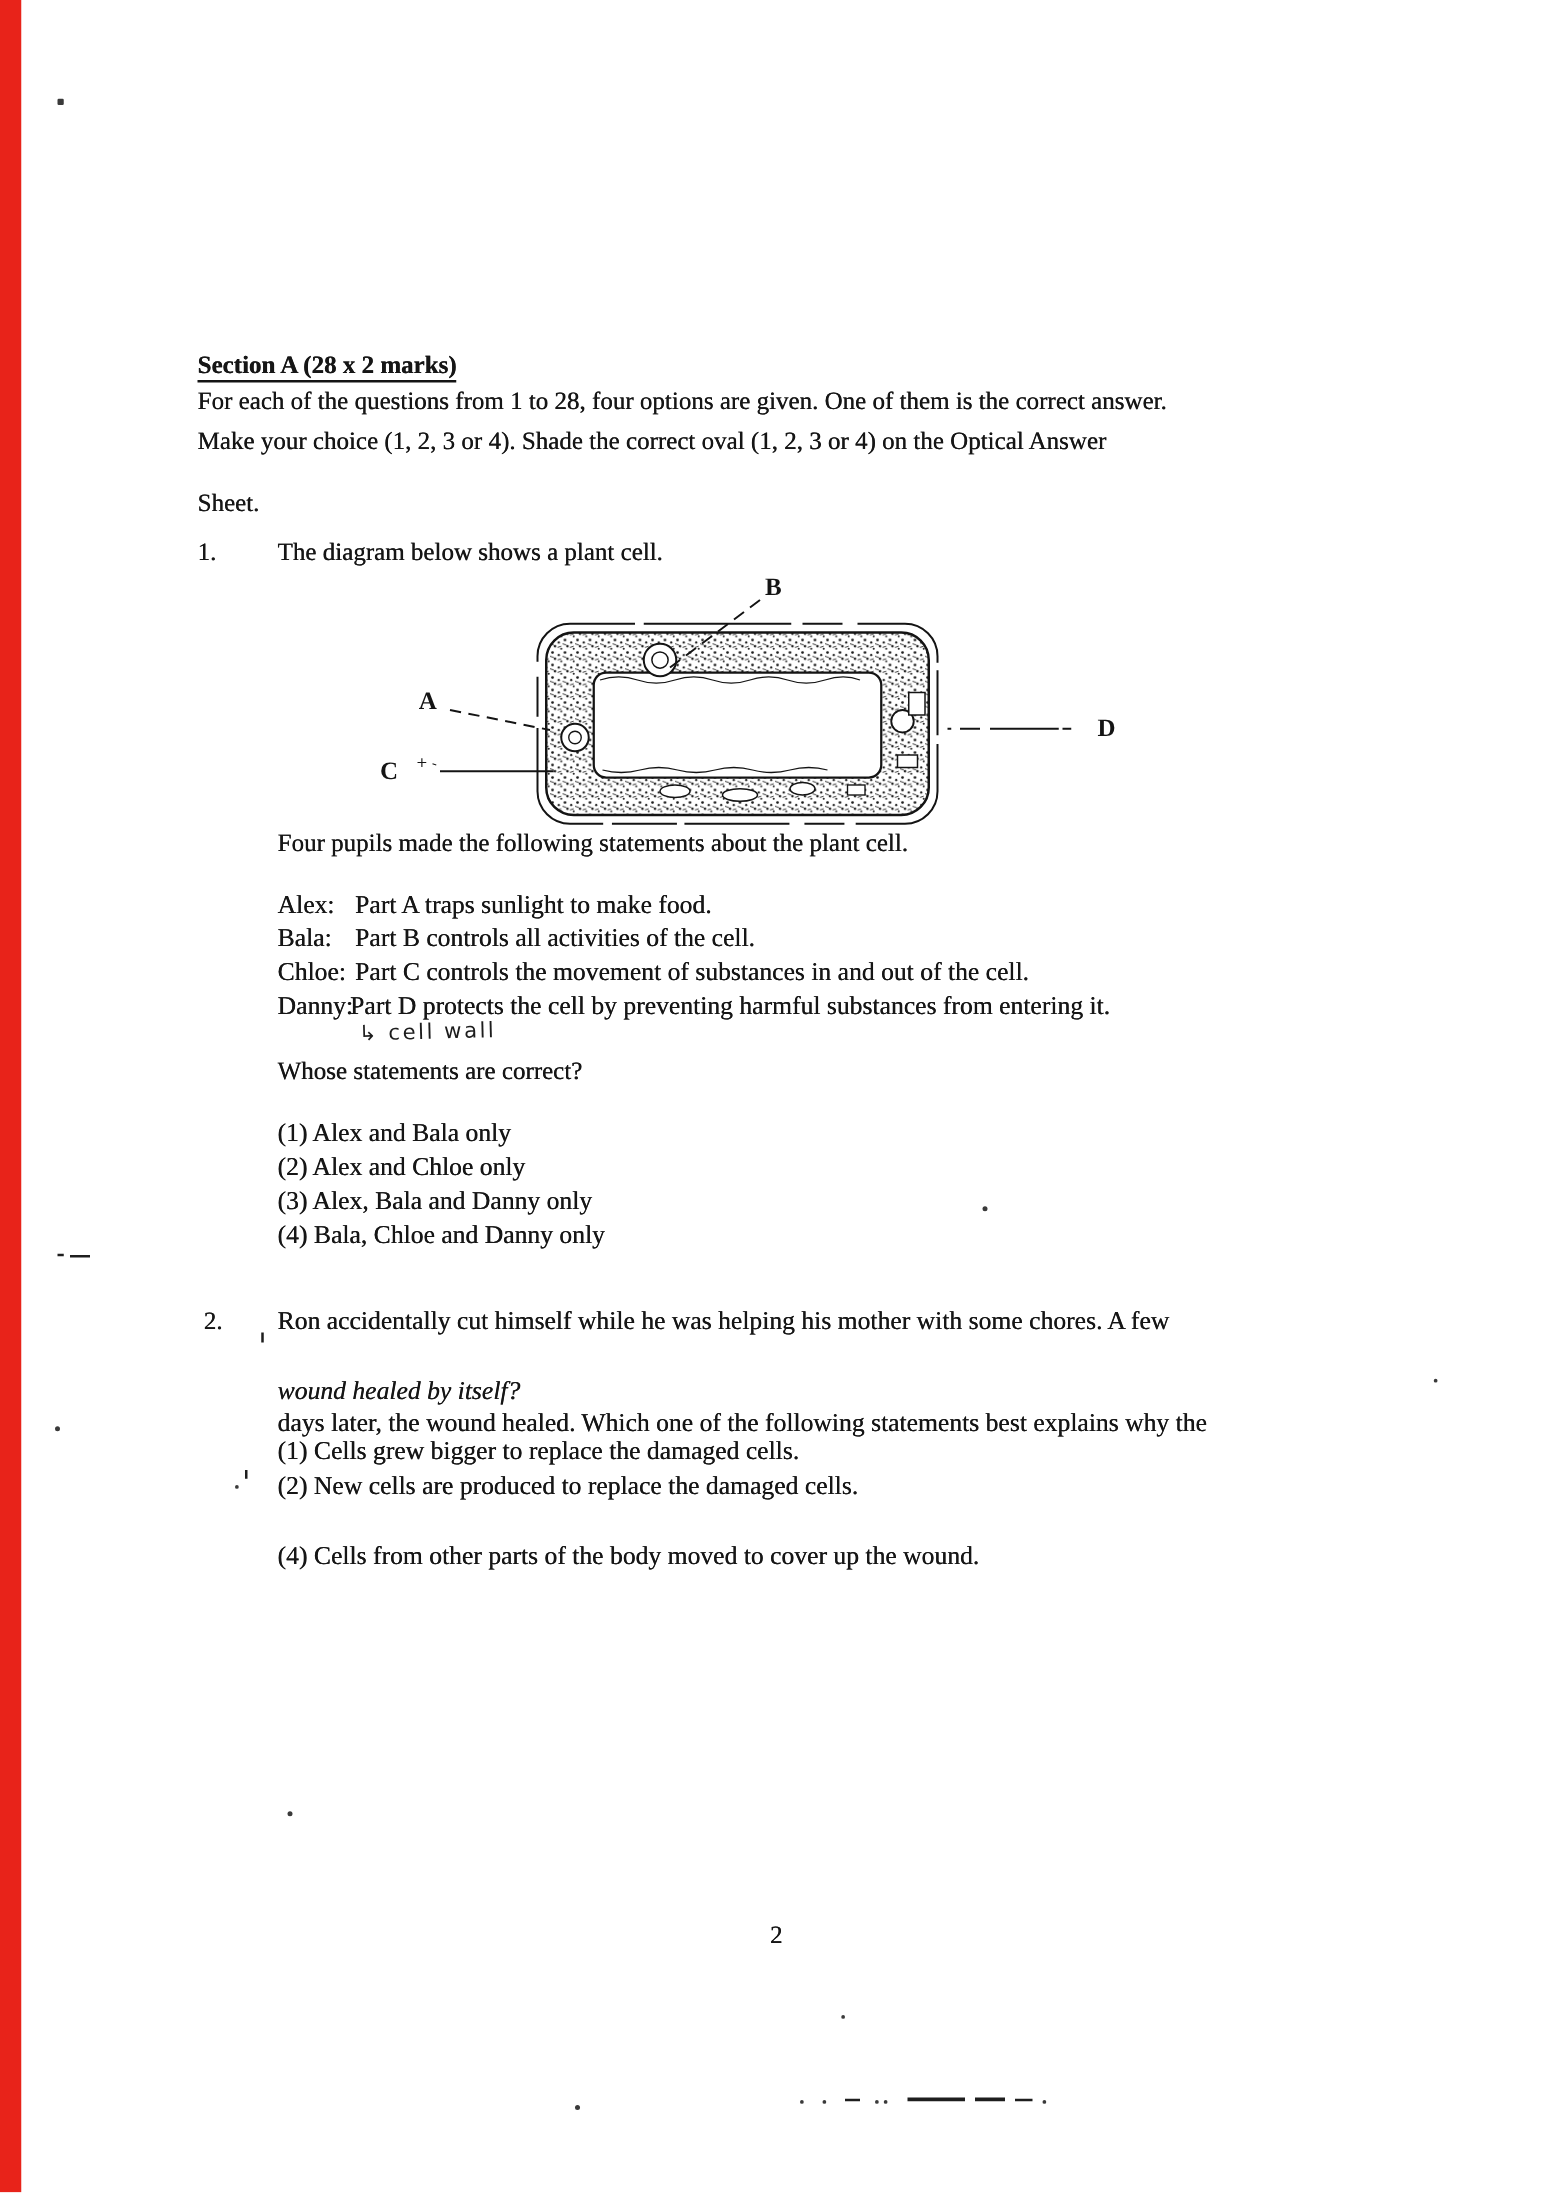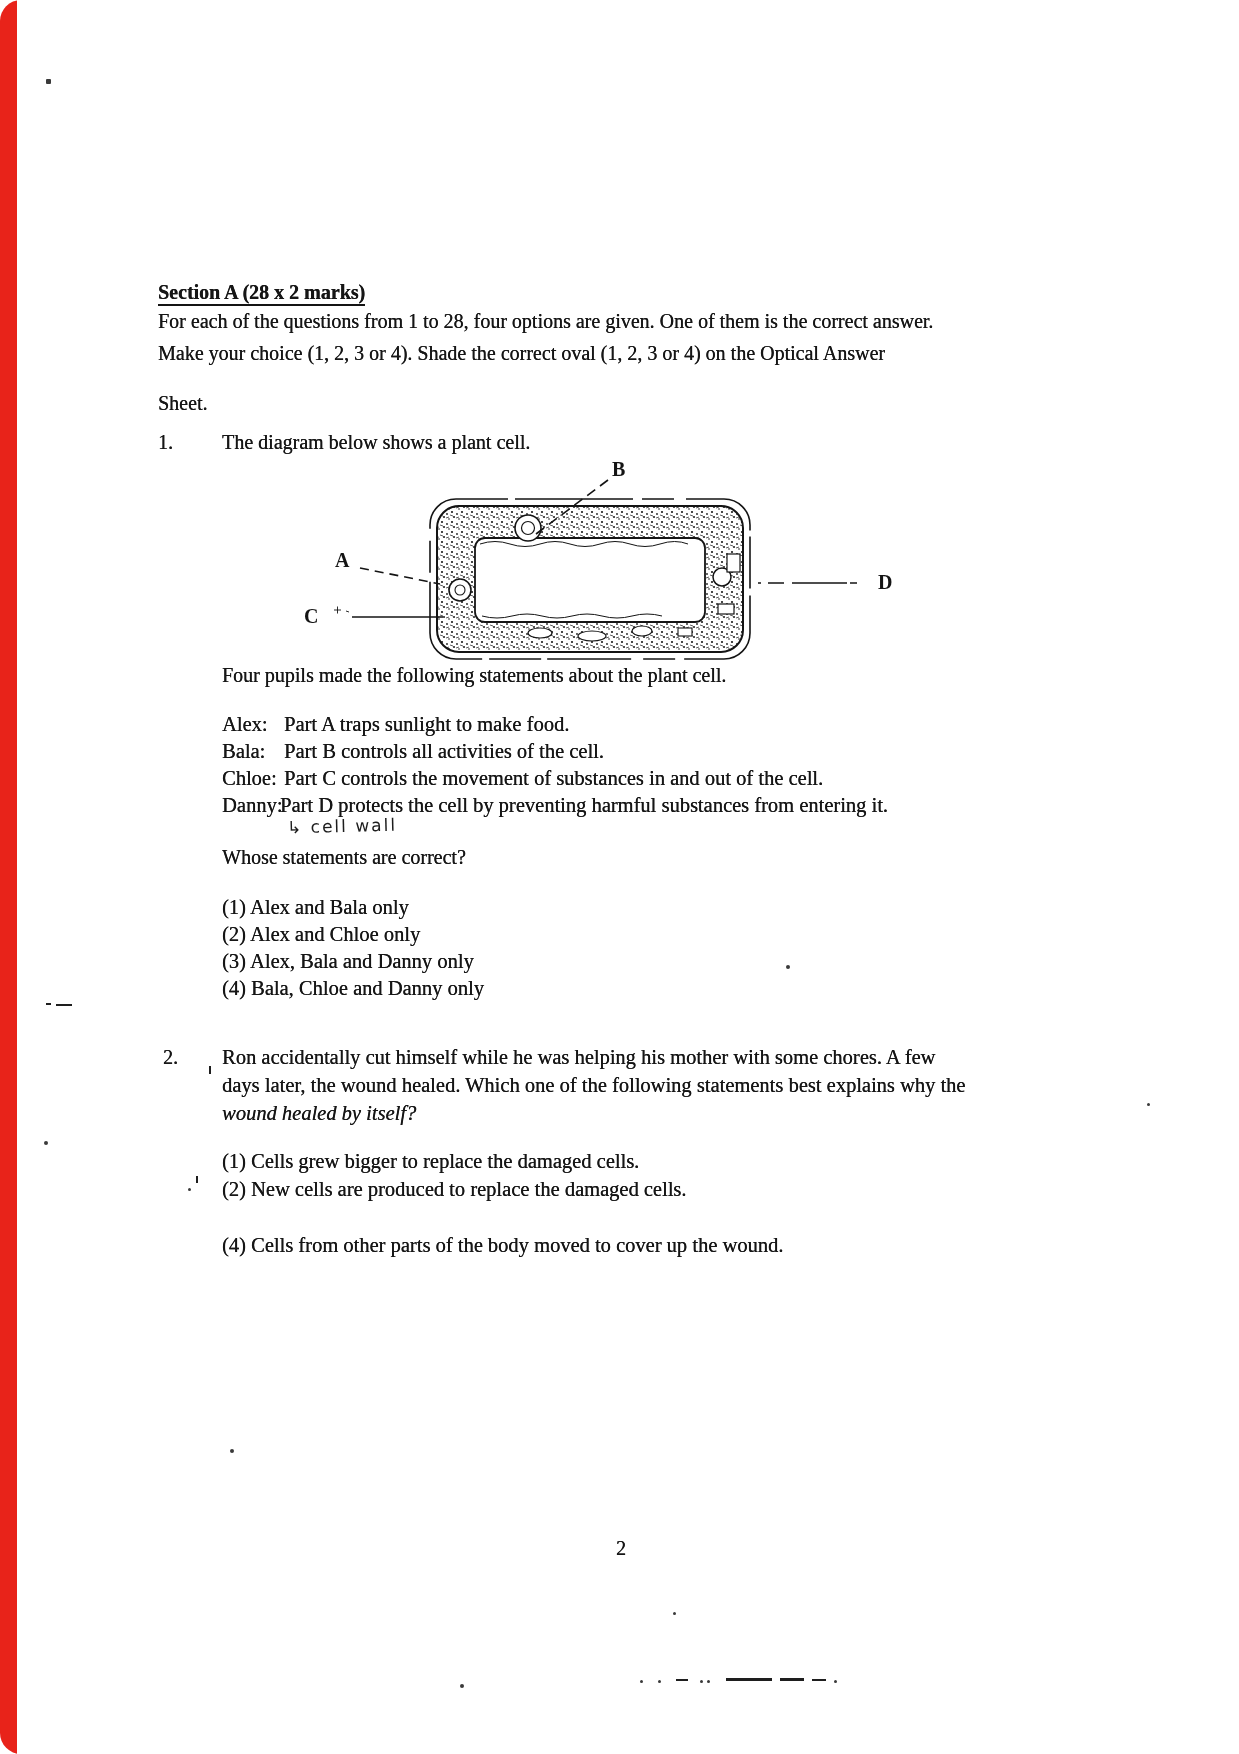--- a/index.html
+++ b/index.html
@@ -1,18 +1,18 @@
 <!DOCTYPE html>
 <html><head>
 <meta charset="utf-8">
 <style>
   html,body{margin:0;padding:0;background:#fff;}
   .page{
     position:relative;width:1239px;height:1754px;background:#ffffff;
-    font-family:"Liberation Serif", serif;color:#161616;overflow:hidden;border-radius:21px;
+    font-family:"Liberation Serif", serif;color:#161616;overflow:hidden;
   }
   .txt{position:absolute;white-space:nowrap;text-shadow:0.25px 0 0 currentColor;}
   .stripe{position:absolute;left:0;top:0;width:17px;height:1754px;}
   .heading{font-size:20px;font-weight:bold;border-bottom:2px solid #141414;padding-bottom:1px;}
   .body20{font-size:20px;}
   .intro-line{position:absolute;left:158px;font-size:20px;white-space:nowrap;text-shadow:0.25px 0 0 currentColor;}
   .stmt{position:absolute;left:222px;font-size:20.5px;white-space:nowrap;text-shadow:0.25px 0 0 currentColor;}
   .stmt .who{display:inline-block;width:62px;}
   .opt{position:absolute;left:222px;font-size:20.5px;white-space:nowrap;text-shadow:0.25px 0 0 currentColor;}
   .q2line{position:absolute;left:222px;font-size:20.5px;white-space:nowrap;text-shadow:0.25px 0 0 currentColor;}
@@ -111,21 +111,21 @@
 
   <div class="txt body20" style="left:222px;top:846px;">Whose statements are correct?</div>
 
   <div class="opt" style="top:896px;">(1) Alex and Bala only</div>
   <div class="opt" style="top:923px;">(2) Alex and Chloe only</div>
   <div class="opt" style="top:950px;">(3) Alex, Bala and Danny only</div>
   <div class="opt" style="top:977px;">(4) Bala, Chloe and Danny only</div>
 
   <div class="txt body20" style="left:163px;top:1046px;">2.</div>
   <div class="q2line" style="top:1046px;">Ron accidentally cut himself while he was helping his mother with some chores. A few</div>
-  <div class="q2line" style="top:1074px;font-family:Liberation Serif, serif;">days later, the wound healed. Which one of the following statements best explains why the</div>
+  <div class="q2line" style="top:1128px;font-family:Liberation Serif, serif;">days later, the wound healed. Which one of the following statements best explains why the</div>
   <div class="q2line" style="top:1102px;font-style:italic;">wound healed by itself?</div>
 
   <div class="opt" style="top:1150px;">(1) Cells grew bigger to replace the damaged cells.</div>
   <div class="opt" style="top:1178px;">(2) New cells are produced to replace the damaged cells.</div>
   <div class="opt" style="top:1234px;">(4) Cells from other parts of the body moved to cover up the wound.</div>
 
   <div class="pagenum txt">2</div>
   <div class="site">www.Band1.org</div>
 
   <div class="speck" style="left:46px;top:79px;width:5px;height:5px;border-radius:1px;"></div>

